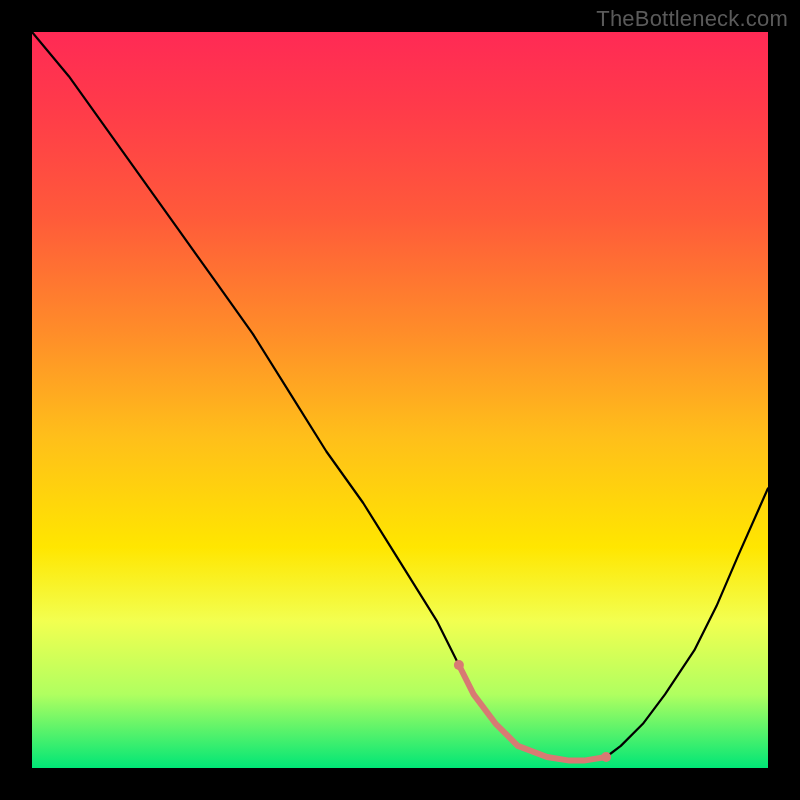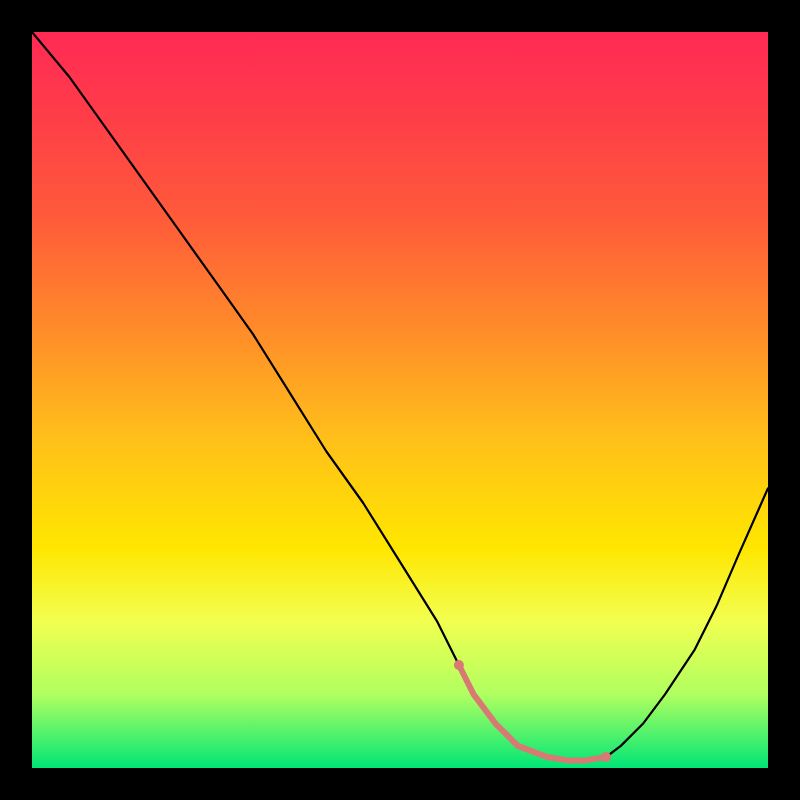--- a/index.html
+++ b/index.html
@@ -63,13 +63,14 @@
 
   <div class="plot-area">
     <svg viewBox="0 0 736 736" preserveAspectRatio="none">
       <path id="curve-path" fill="none" stroke="#000" stroke-width="2.2" stroke-linejoin="round" stroke-linecap="round" d="M0.0 0.0 L36.8 44.2 L73.6 95.7 L110.4 147.2 L147.2 198.7 L184.0 250.2 L220.8 301.8 L257.6 360.6 L294.4 419.5 L331.2 471.0 L368.0 529.9 L404.8 588.8 L426.9 633.0 L441.6 662.4 L463.7 691.8 L485.8 713.9 L515.2 725.0 L537.3 728.6 L552.0 728.6 L574.1 725.0 L588.8 713.9 L610.9 691.8 L633.0 662.4 L662.4 618.2 L684.5 574.1 L706.6 522.6 L736.0 456.3"></path>
       <path id="band-path" fill="none" stroke="#d87a73" stroke-width="6" stroke-linecap="round" d="M426.9 633.0 L441.6 662.4 L463.7 691.8 L485.8 713.9 L515.2 725.0 L537.3 728.6 L552.0 728.6 L574.1 725.0"></path>
       <circle id="band-dot-left" r="5" fill="#d87a73" cx="426.88" cy="632.96"></circle>
       <circle id="band-dot-right" r="5" fill="#d87a73" cx="574.08" cy="724.96"></circle>
     </svg>
   </div>
 
+  <div class="watermark">TheBottleneck.com</div>
 </div>
 
 </body></html>

